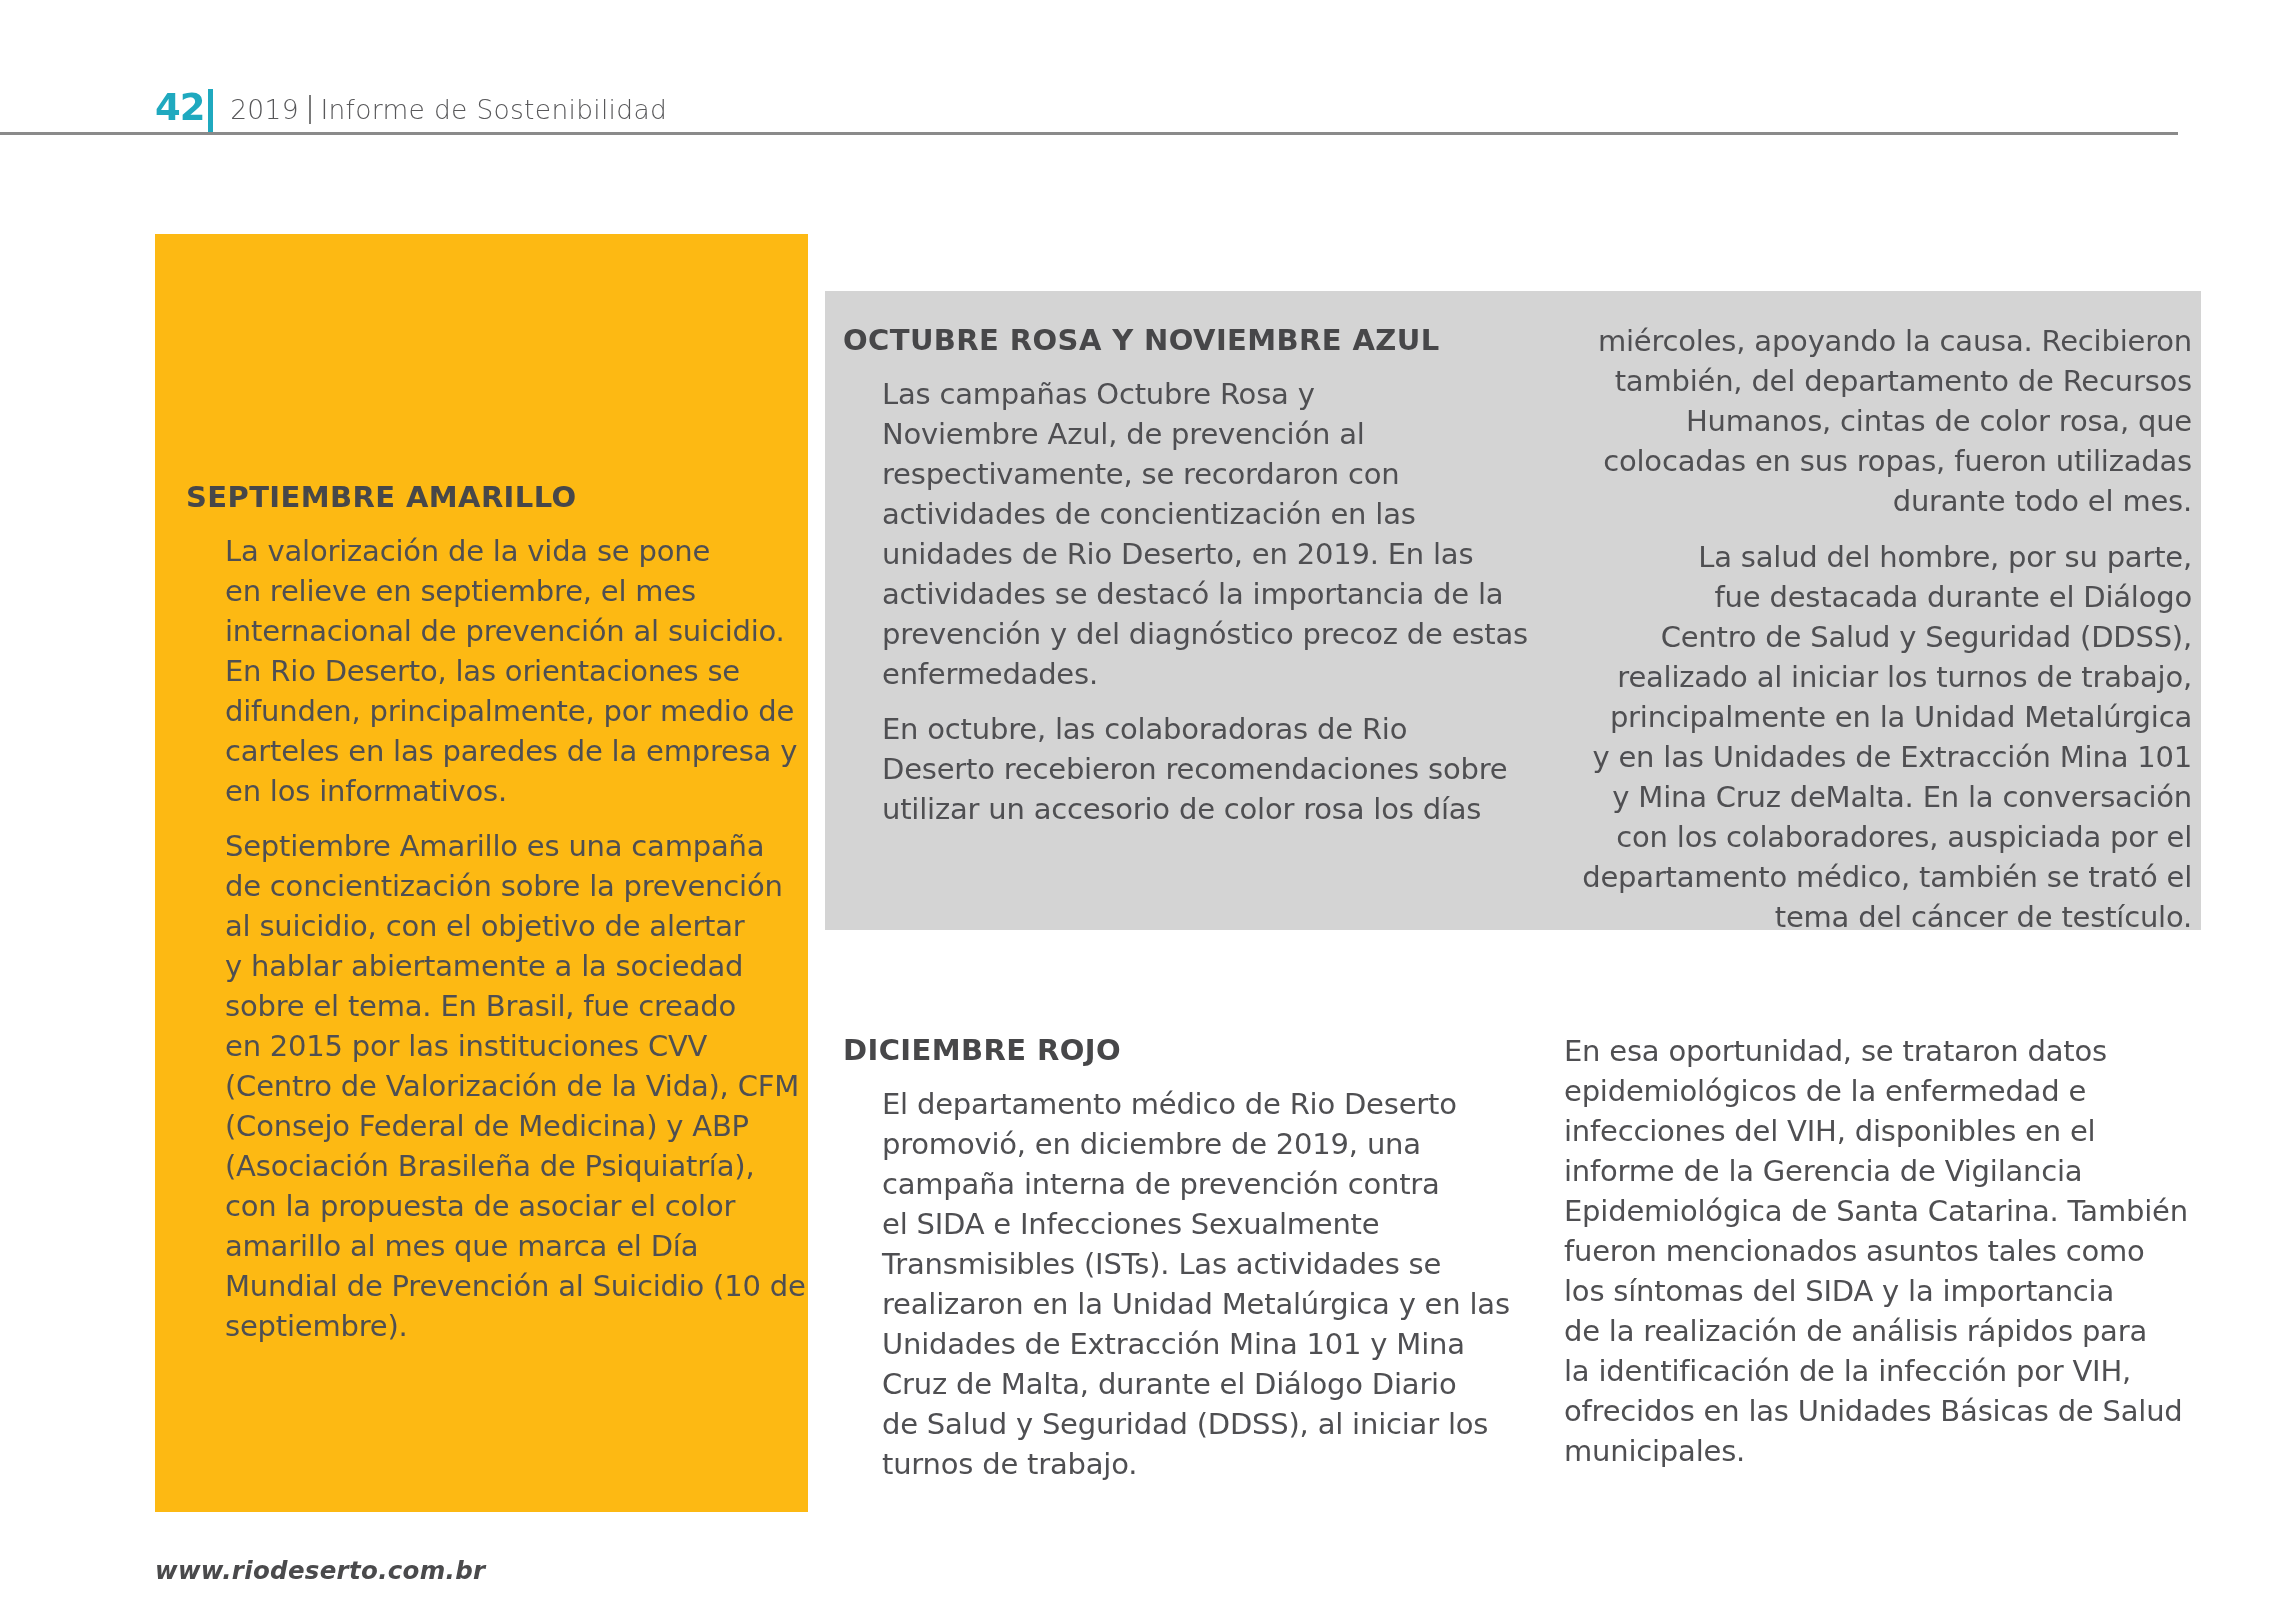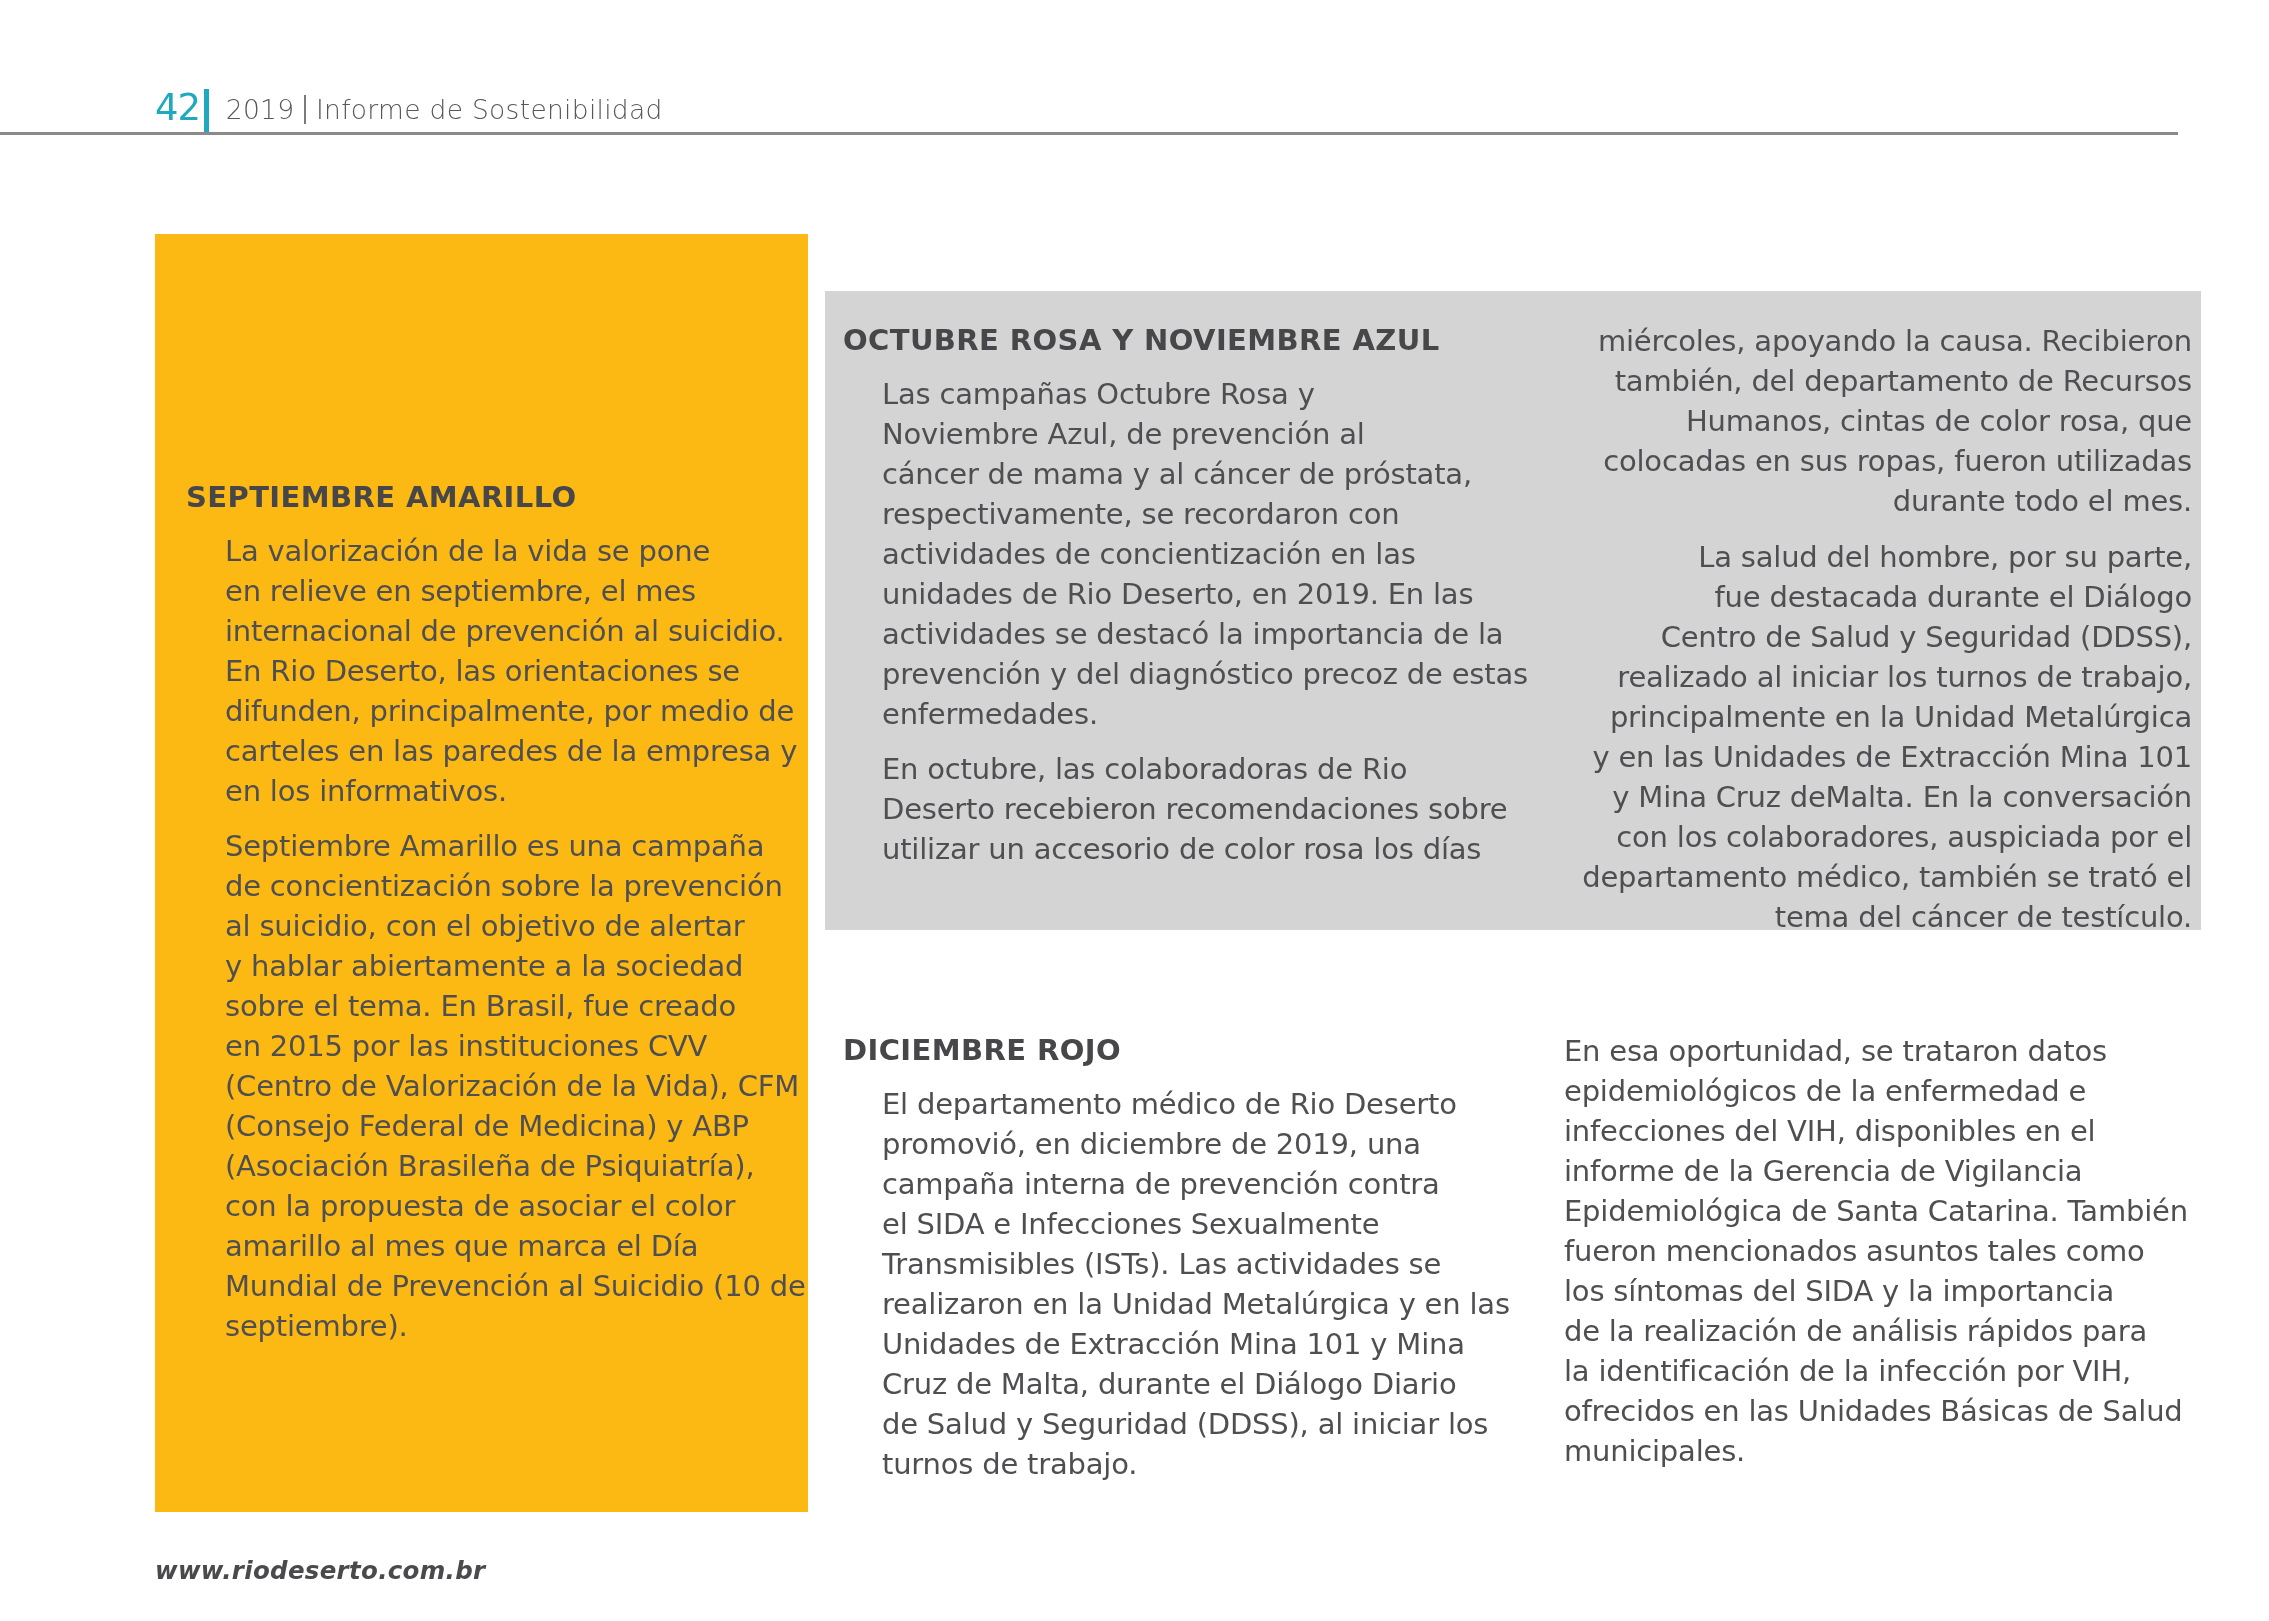--- a/index.html
+++ b/index.html
@@ -3,21 +3,21 @@
 <meta charset="utf-8">
 <style>
   html, body { margin: 0; padding: 0; }
   body {
     width: 2269px; height: 1621px; position: relative; overflow: hidden;
     background: #ffffff;
     font-family: "DejaVu Sans", sans-serif;
     color: #525256;
   }
   .header { position: absolute; left: 155px; top: 80px; height: 49px; display: flex; align-items: flex-end; white-space: nowrap; }
-  .page-num { font-family: "DejaVu Sans", sans-serif; font-weight: normal; color: #1FA9BF; font-size: 37px; line-height: 43px; letter-spacing: -1px; }
+  .page-num { font-family: "DejaVu Sans", sans-serif; font-weight: bold; color: #1FA9BF; font-size: 37px; line-height: 43px; letter-spacing: -1px; }
   .page-bar { width: 4.9px; height: 45px; background: #1FA9BF; margin: 0 6.9px 0 3.9px; align-self: flex-end; position: relative; top: 4.9px; }
   .header-title { font-size: 26.5px; line-height: 39px; color: #58585a; font-weight: 300; letter-spacing: 0.3px; margin-left: 10px; }
   .header-sep { display: inline-block; width: 2px; height: 29px; background: #7a7a7a; margin: 0 9.8px; vertical-align: -4.9px; }
   .header-rule { position: absolute; left: 0; top: 132px; width: 2178px; height: 2.9px; background: #8a8a8a; }
 
   .yellow-box { position: absolute; left: 155px; top: 234px; width: 653px; height: 1278px; background: #FDB913; }
   .gray-box { position: absolute; left: 825px; top: 291px; width: 1376px; height: 639px; background: #D4D4D4; }
 
   .col { position: absolute; font-size: 29px; line-height: 40px; color: #4f4f52; letter-spacing: -0.2px; }
   .col p { margin: 0 0 15.7px 0; text-indent: 39px; }
@@ -75,21 +75,20 @@
       <span class="line">Mundial de Prevención al Suicidio (10 de</span>
       <span class="line">septiembre).</span>
     </p>
 </div>
 
 <div class="col col-oct1">
   <h2>OCTUBRE ROSA Y NOVIEMBRE AZUL</h2>
   <p>
       <span class="line">Las campañas Octubre Rosa y</span>
       <span class="line">Noviembre Azul, de prevención al</span>
-      <span class="line">cáncer de mama y al cáncer de próstata,</span>
       <span class="line">respectivamente, se recordaron con</span>
       <span class="line">actividades de concientización en las</span>
       <span class="line">unidades de Rio Deserto, en 2019. En las</span>
       <span class="line">actividades se destacó la importancia de la</span>
       <span class="line">prevención y del diagnóstico precoz de estas</span>
       <span class="line">enfermedades.</span>
     </p>
   <p>
       <span class="line">En octubre, las colaboradoras de Rio</span>
       <span class="line">Deserto recebieron recomendaciones sobre</span>

